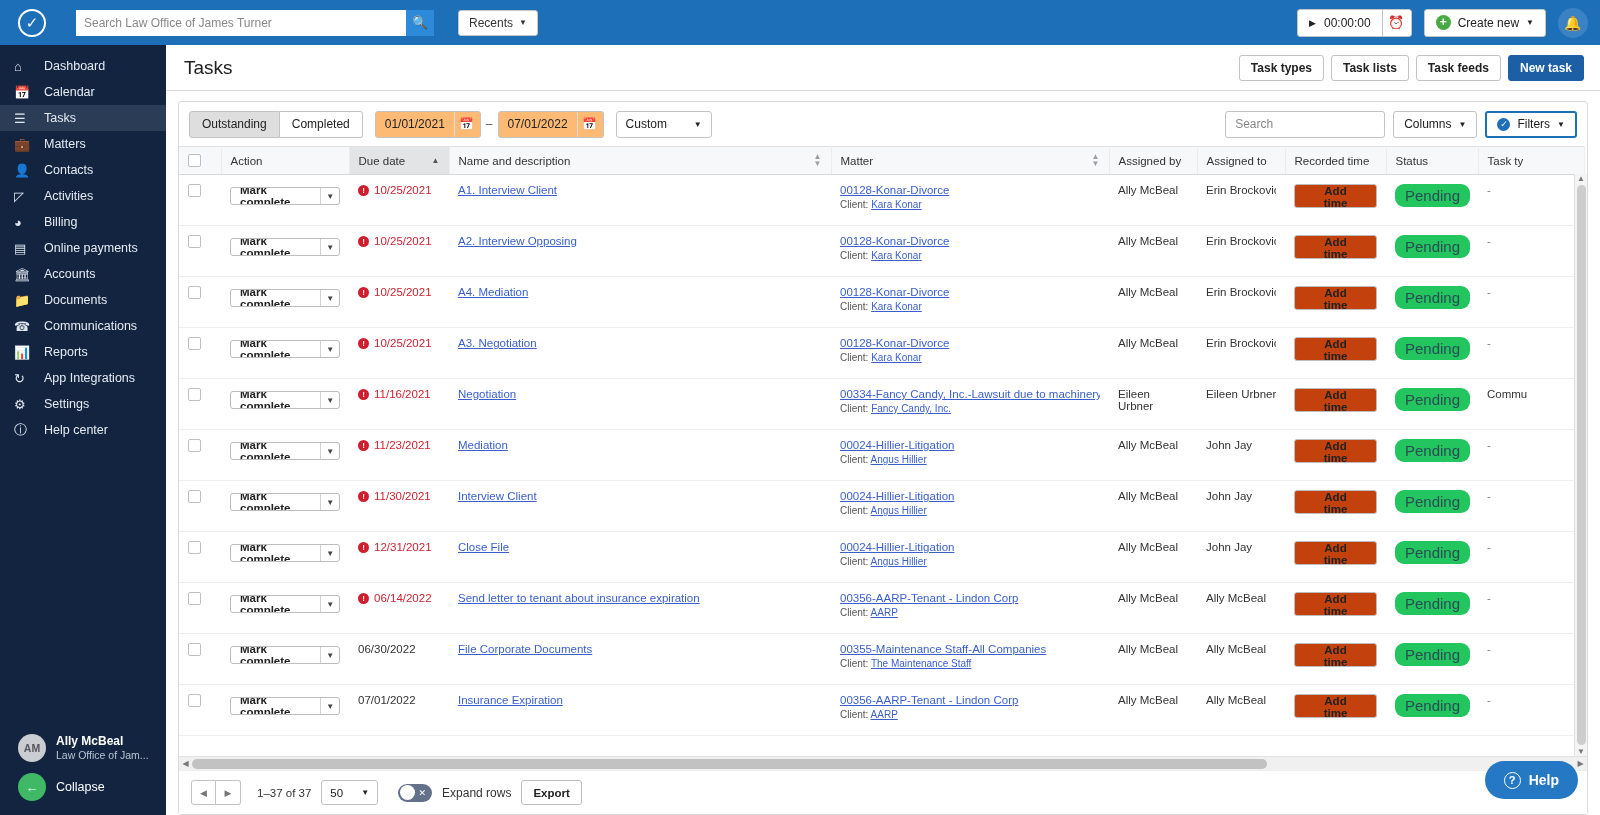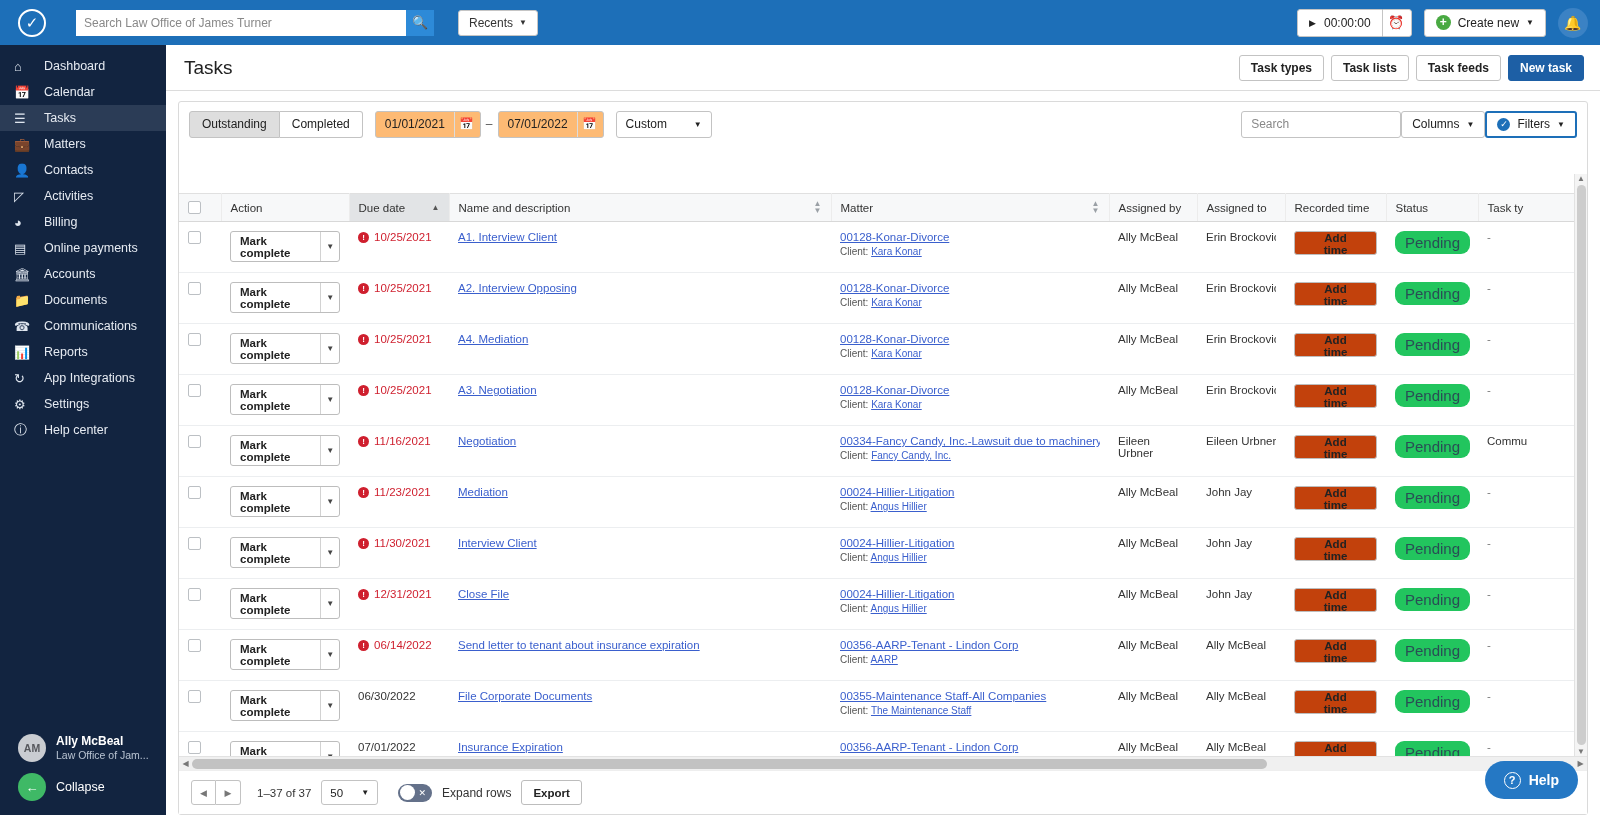--- a/index.html
+++ b/index.html
@@ -151,21 +151,21 @@
     display: flex; align-items: center; justify-content: center;
     font-size: 12px; color: #555; cursor: pointer;
   }
   .date-dash { font-size: 12px; color: #555; margin: 0 5px; }
   .select-box {
     height: 27px; border: 1px solid #c3c3c3; border-radius: 3px; margin-left: 12px;
     display: flex; align-items: center; justify-content: space-between;
     background: #fff; padding: 0 9px; min-width: 96px; font-size: 12px;
     color: #222; cursor: pointer; gap: 20px;
   }
-  .fb-right { margin-left: auto; display: flex; gap: 0; }
+  .fb-right { margin-left: auto; display: flex; gap: 8px; }
   .search2 {
     width: 160px; height: 27px; border: 1px solid #c3c3c3; border-radius: 3px;
     padding: 0 9px; font-size: 12px; outline: none; color: #333;
     font-family: "Liberation Sans", sans-serif;
   }
   .search2::placeholder { color: #888; }
   .btn-drop {
     height: 27px; padding: 0 10px; font-size: 12px; border: 1px solid #c3c3c3;
     border-radius: 3px; background: #fff; color: #222; cursor: pointer;
     display: flex; align-items: center; gap: 7px;
@@ -191,21 +191,21 @@
   .sort-both { font-size: 8px; color: #9aa0a6; line-height: 0.8; }
   tbody td {
     border-bottom: 1px solid #eceef0; font-size: 11.5px; color: #333;
     padding: 9px; vertical-align: top; height: 51px;
   }
   .cb {
     width: 13px; height: 13px; border: 1px solid #bcc0c4; border-radius: 2px;
     background: #fff; display: block; cursor: pointer;
   }
   .split {
-    display: inline-flex; height: 31px; border-radius: 3px; overflow: hidden;
+    display: inline-flex; height: 18px; border-radius: 3px; overflow: hidden;
     border: 1px solid #bdbdbd; background: #fff;
   }
   .split-main {
     padding: 0 9px; font-size: 11.5px; color: #222; display: flex;
     align-items: center; cursor: pointer; font-weight: bold;
   }
   .split-arrow {
     width: 21px; border-left: 1px solid #d2d2d2; display: flex;
     align-items: center; justify-content: center; font-size: 8px; color: #444; cursor: pointer;
   }
@@ -450,21 +450,21 @@
             </div>
             <div class="btn-drop active">
               <span class="filter-check">✓</span>
               <span>Filters</span>
               <span style="font-size:8px">▼</span>
             </div>
           </div>
         </div>
 
         <div class="table-scroll">
-          <div style="flex:1;min-height:0;overflow:hidden;margin-top:47px;">
+          <div style="flex:1;min-height:0;overflow:hidden;">
           <table>
             <thead>
               <tr>
                 <th class="c-cb">
                   <span class="cb"></span>
                 </th>
                 <th class="c-act">
                   <span>Action</span>
                 </th>
                 <th class="c-due sorted">

